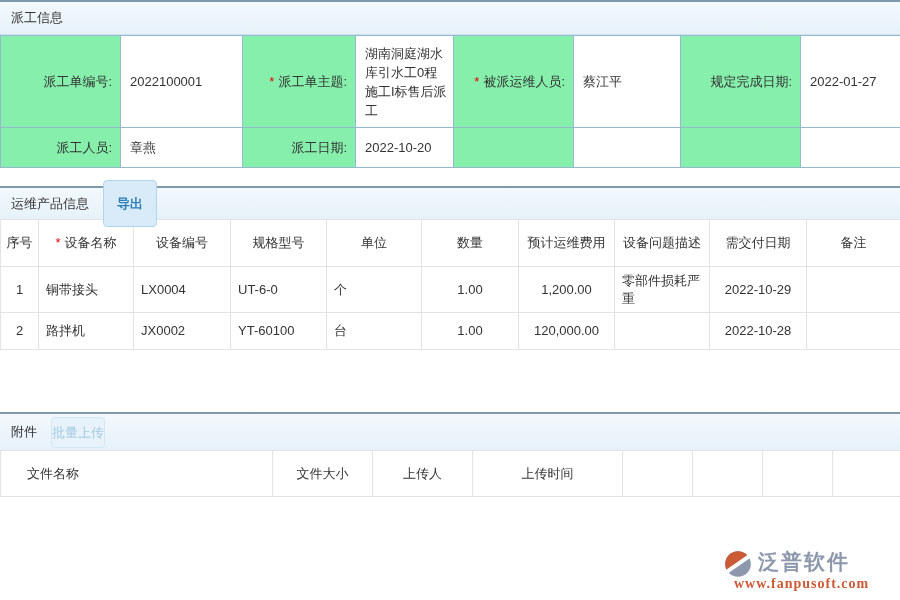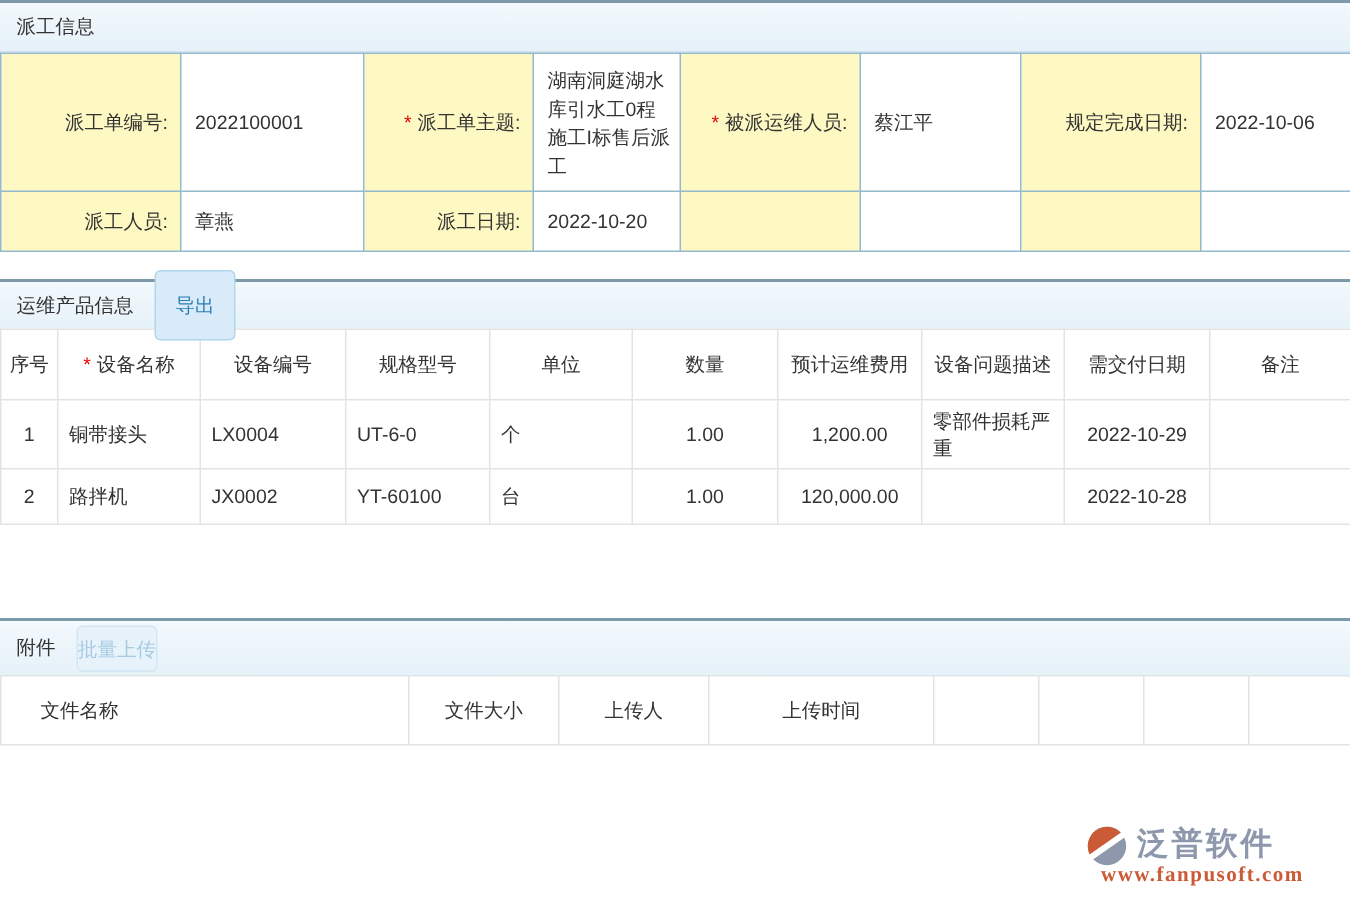--- a/index.html
+++ b/index.html
@@ -11,27 +11,27 @@
   .section-bar { display:flex; align-items:center; gap:14px;
     border-top:2px solid #7e9aaa; background:linear-gradient(180deg,#f3f9fd 0%,#e6f1f9 100%);
     padding-left:11px; }
   .bar-1 { height:35px; border-bottom:1px solid #cfe2ee; }
   .bar-2 { height:33px; }
   .bar-3 { height:38px; }
   .section-title { font-size:13px; color:#333; }
 
   
   .btn { border-radius:4px; font-size:13px; cursor:pointer; line-height:1; }
-  .btn-export { background:#d9ebf8; border:1px solid #b0d6ee; color:#2e7fb8; padding:16px 13px; }
+  .btn-export { background:#d9ebf8; border:1px solid #b0d6ee; color:#2e7fb8; padding:16px 13px;font-weight:bold; }
   .btn-upload { background:#e7f2fa; border:1px solid #d2e6f3; color:#a5cbe3; padding:8px 0; }
 
   
   table { border-collapse:collapse; table-layout:fixed; width:900px; }
   .form-table td { border:1px solid #94b9cd; font-size:13px; overflow:hidden; }
-  .form-table .lbl { background:#fef9c3; text-align:right; padding-right:8px; }
+  .form-table .lbl { background:#86efac; text-align:right; padding-right:8px; }
   .form-table .val { background:#fff; text-align:left; padding-left:9px; padding-right:4px;
     line-height:19px; word-break:break-all; }
   .row-tall { height:92px; } .row-mid { height:40px;margin-left:8px; } .row-short { height:38px; }
   .req { color:#e60000; margin-right:4px; }
 
   
   .grid-table td, .grid-table th { border:1px solid #e3e3e3; font-size:13px; font-weight:normal;
     background:#fff; text-align:center; padding:4px 5px; line-height:18px; overflow:hidden; }
   .grid-table .al { text-align:left; padding-left:7px; }
   .prod-head { height:47px; } .prod-r1 { height:46px; } .prod-r2 { height:37px; }
@@ -71,21 +71,21 @@
     </colgroup>
     <tbody>
         <tr class="row-tall">
       <td class="lbl">派工单编号:</td>
       <td class="val">2022100001</td>
       <td class="lbl"><span class="req">*</span><span>派工单主题:</span></td>
       <td class="val">湖南洞庭湖水库引水工0程施工I标售后派工</td>
       <td class="lbl"><span class="req">*</span><span>被派运维人员:</span></td>
       <td class="val">蔡江平</td>
       <td class="lbl">规定完成日期:</td>
-      <td class="val">2022-10-06</td>
+      <td class="val">2022-01-27</td>
     </tr>
     <tr class="row-mid">
       <td class="lbl">派工人员:</td>
       <td class="val">章燕</td>
       <td class="lbl">派工日期:</td>
       <td class="val">2022-10-20</td>
       <td class="lbl"></td>
       <td class="val"></td>
       <td class="lbl"></td>
       <td class="val"></td>

